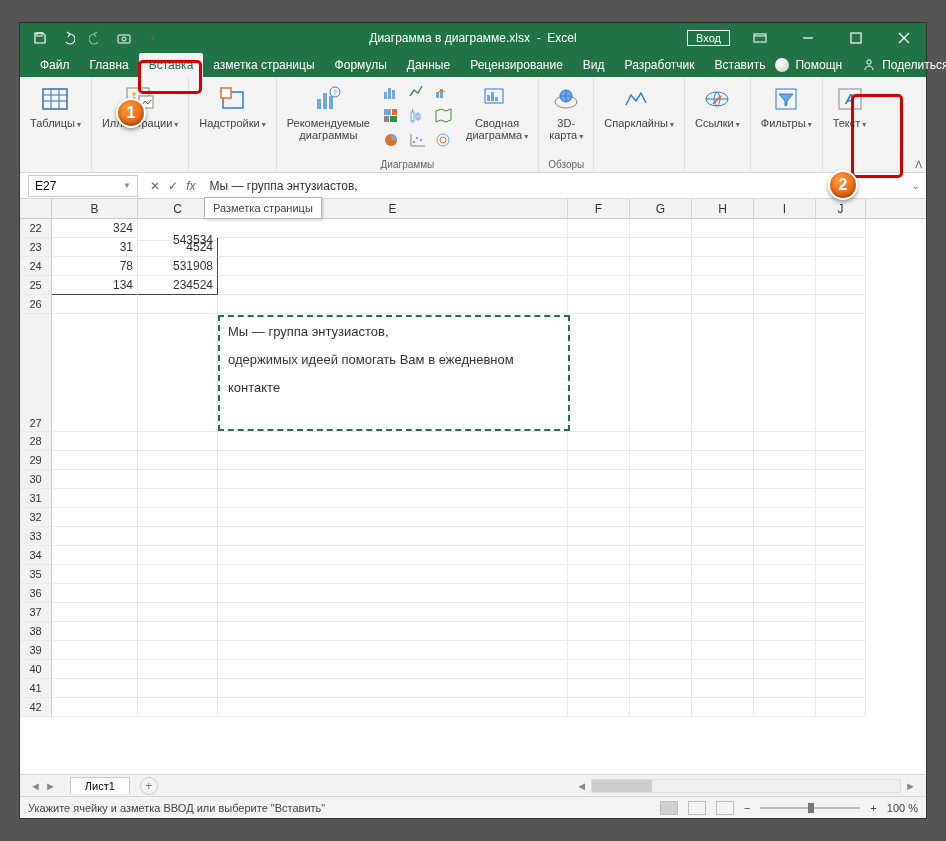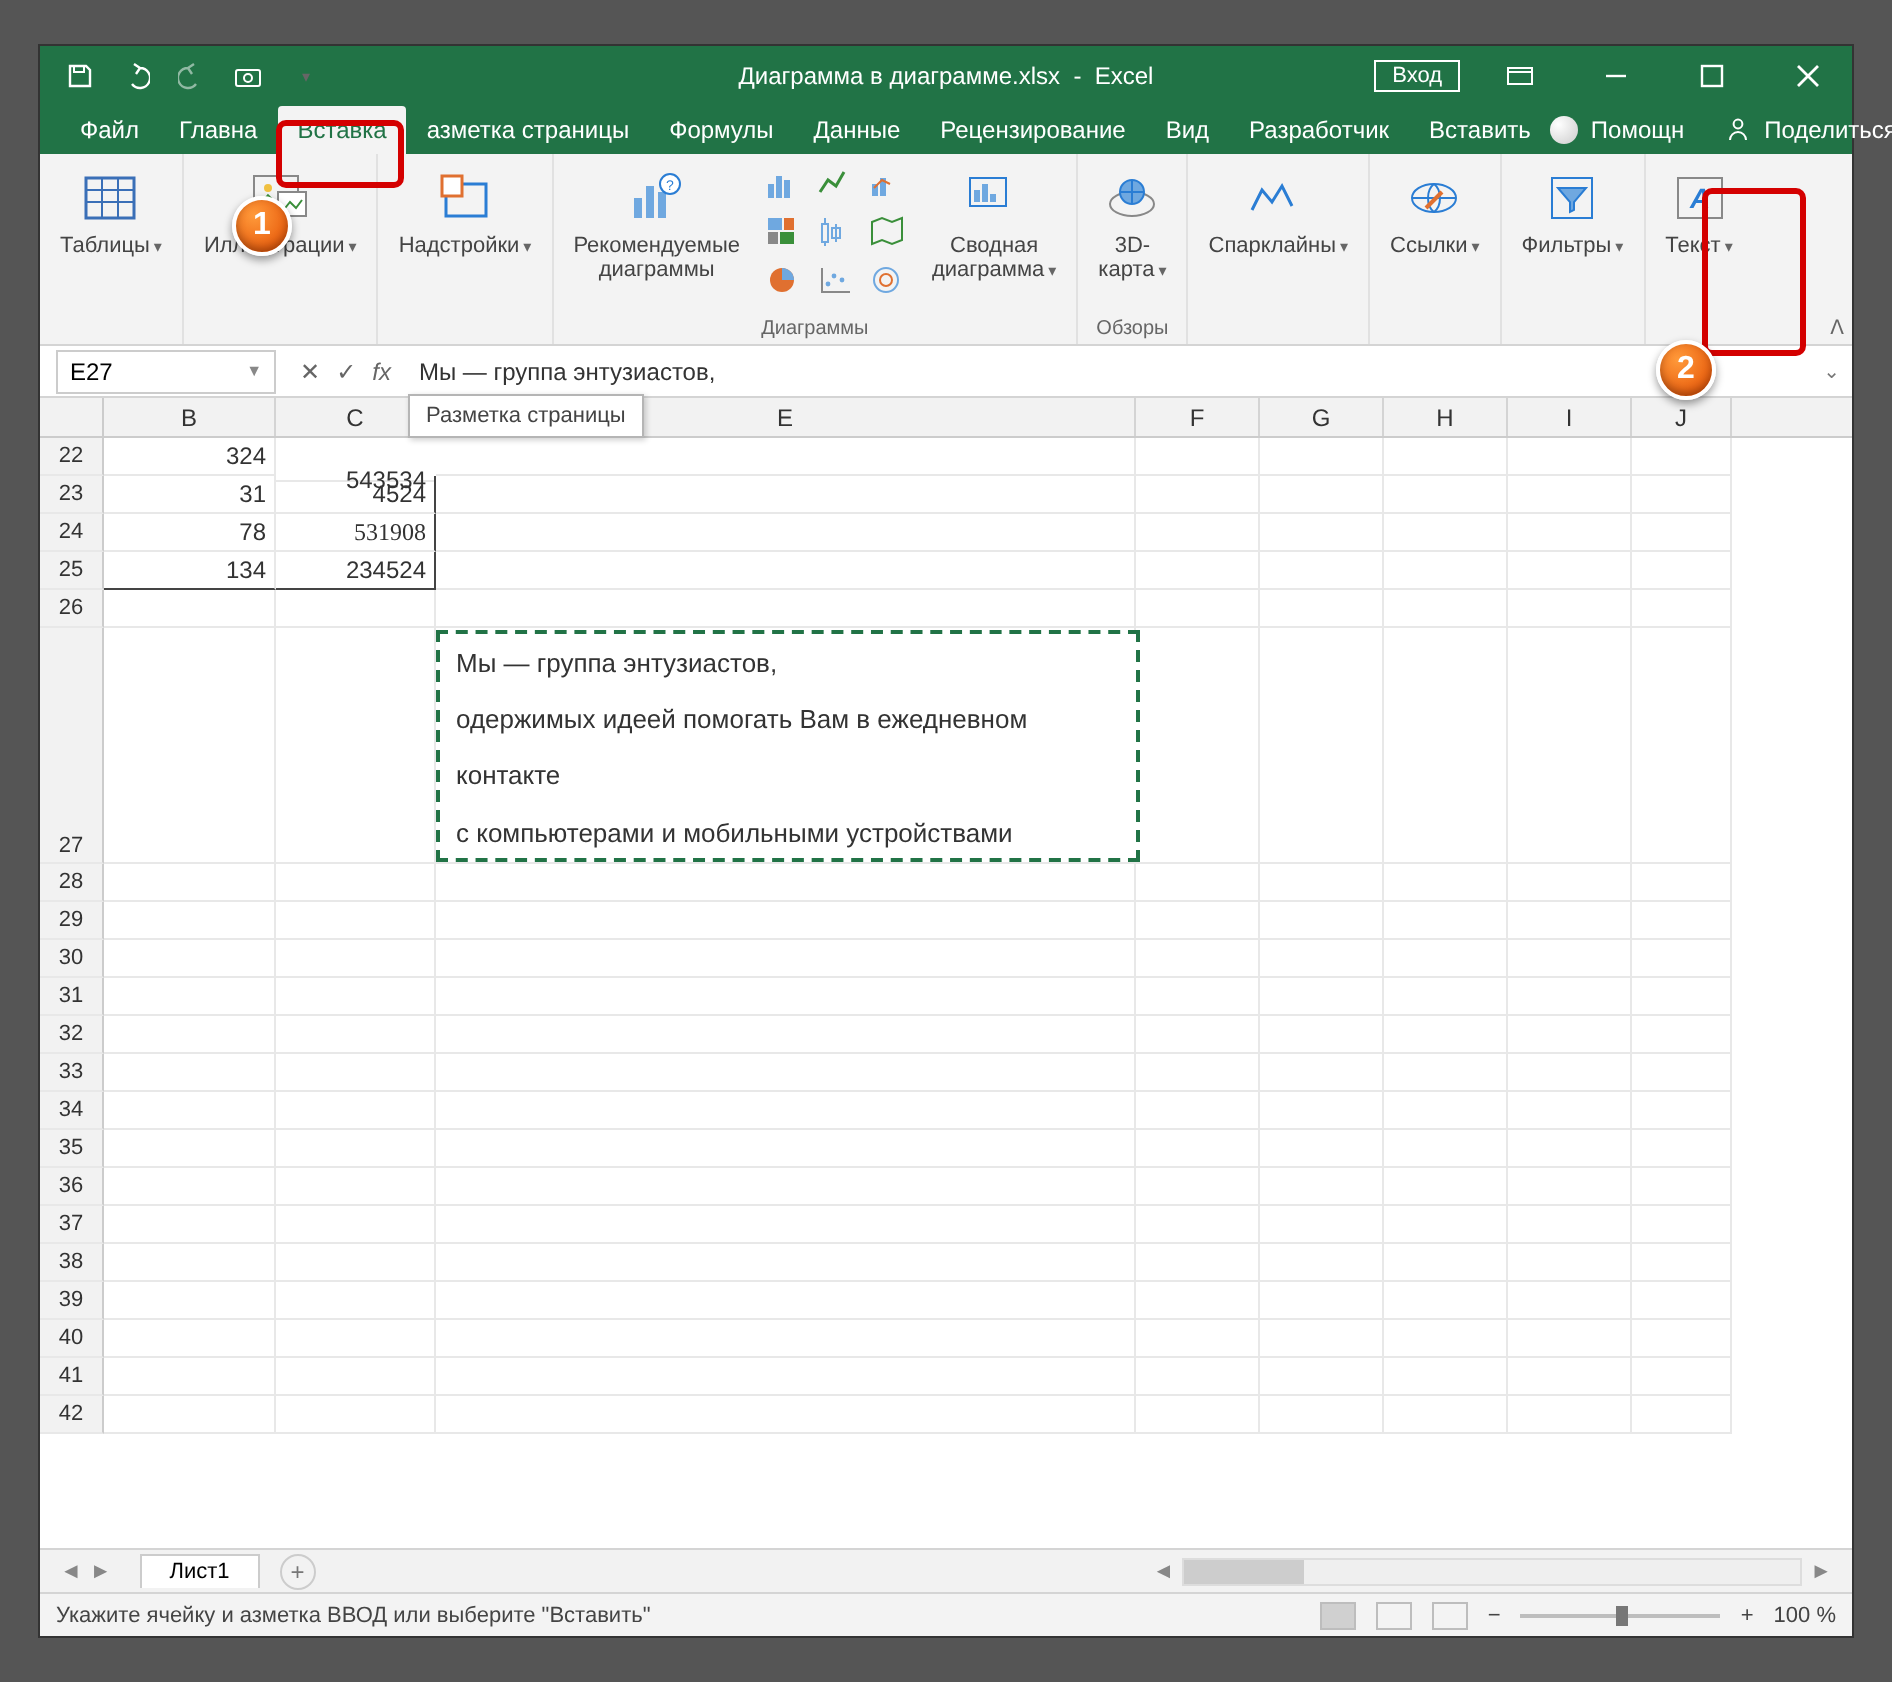--- a/index.html
+++ b/index.html
@@ -405,21 +405,21 @@
           <div class="cell" style="width: 350px;"></div>
           <div class="cell" style="width: 62px;"></div>
           <div class="cell" style="width: 62px;"></div>
           <div class="cell" style="width: 62px;"></div>
           <div class="cell" style="width: 62px;"></div>
           <div class="cell" style="width: 50px;"></div>
         </div>
         <div class="row">
           <div class="rh">24</div>
           <div class="cell" style="width: 86px;">78</div>
-          <div class="cell data-border-r" style="width: 80px; font-family: Liberation Serif, serif;">531908</div>
+          <div class="cell data-border-r" style="width: 80px;">531908</div>
           <div class="cell" style="width: 350px;"></div>
           <div class="cell" style="width: 62px;"></div>
           <div class="cell" style="width: 62px;"></div>
           <div class="cell" style="width: 62px;"></div>
           <div class="cell" style="width: 62px;"></div>
           <div class="cell" style="width: 50px;"></div>
         </div>
         <div class="row">
           <div class="rh">25</div>
           <div class="cell data-border-b" style="width: 86px;">134</div>
@@ -616,21 +616,20 @@
           <div class="cell" style="width: 62px;"></div>
           <div class="cell" style="width: 62px;"></div>
           <div class="cell" style="width: 62px;"></div>
           <div class="cell" style="width: 50px;"></div>
         </div>
 
       <div class="textbox" style="left:198px; top:96px; width:352px; height:116px">
         <p>Мы — группа энтузиастов,</p>
         <p>одержимых идеей помогать Вам в ежедневном</p>
         <p>контакте</p>
-        <p style="margin-bottom:0">с компьютерами и мобильными устройствами</p>
       </div>
     </div>
   </div>
 
   <div class="sheet-tabs">
     <div class="sheet-nav">
       <span>◄</span>
       <span>►</span>
     </div>
     <div class="sheet-tab">Лист1</div>

